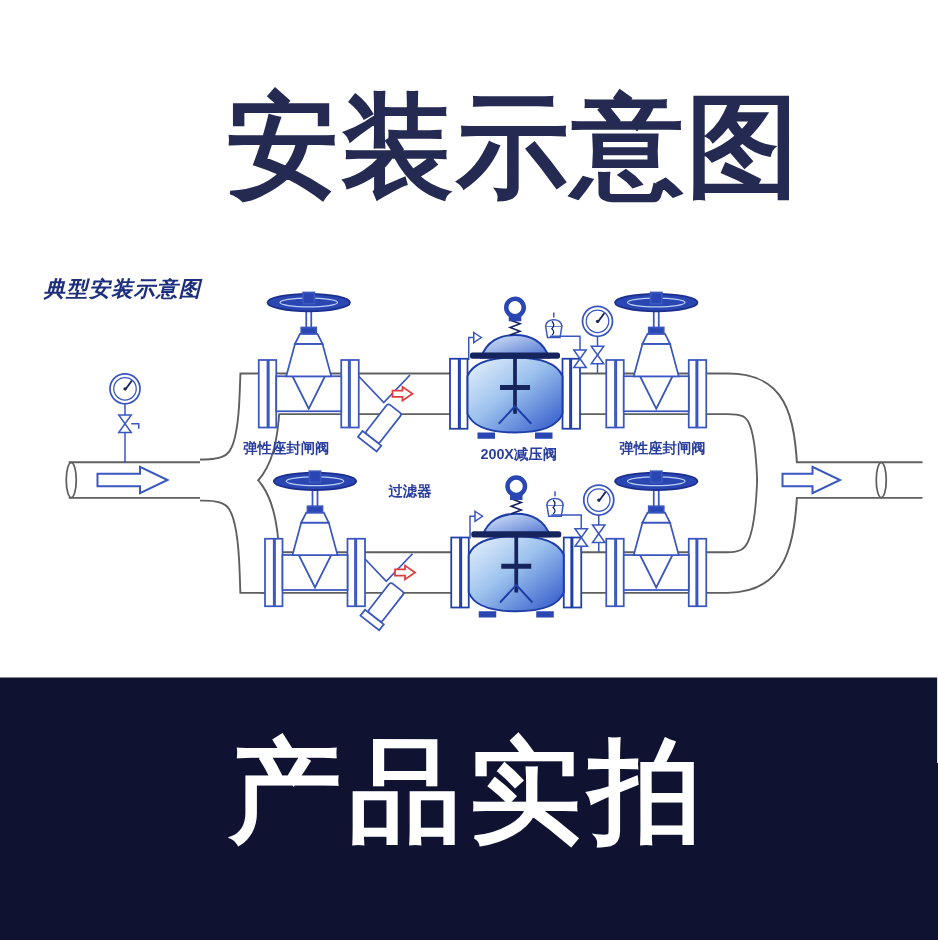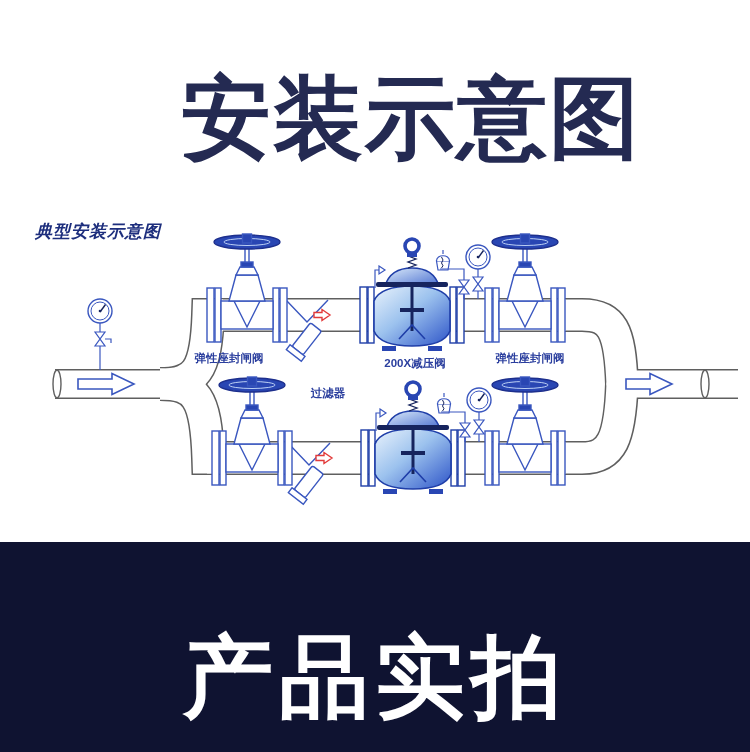--- a/index.html
+++ b/index.html
@@ -29,21 +29,21 @@
   .diagram-svg{position:absolute;top:225px;left:0;}
   .svg-label{
     font-size:11.5px;font-weight:bold;fill:var(--label-blue);
     font-family:"Liberation Sans","DejaVu Sans",sans-serif;
   }
   .footer-band{
     position:absolute;top:542px;left:0;width:750px;height:210px;
     background:var(--footer-bg);
   }
   .footer-title{
-    margin-top:90px;width:750px;text-align:center;
+    margin-top:47px;width:750px;text-align:center;
     font-size:90px;line-height:90px;font-weight:900;letter-spacing:6px;
     color:#ffffff;white-space:nowrap;
   }
 </style>
 </head>
 <body>
 
 <div class="page">
 
   <div class="main-title">安装示意图</div>

